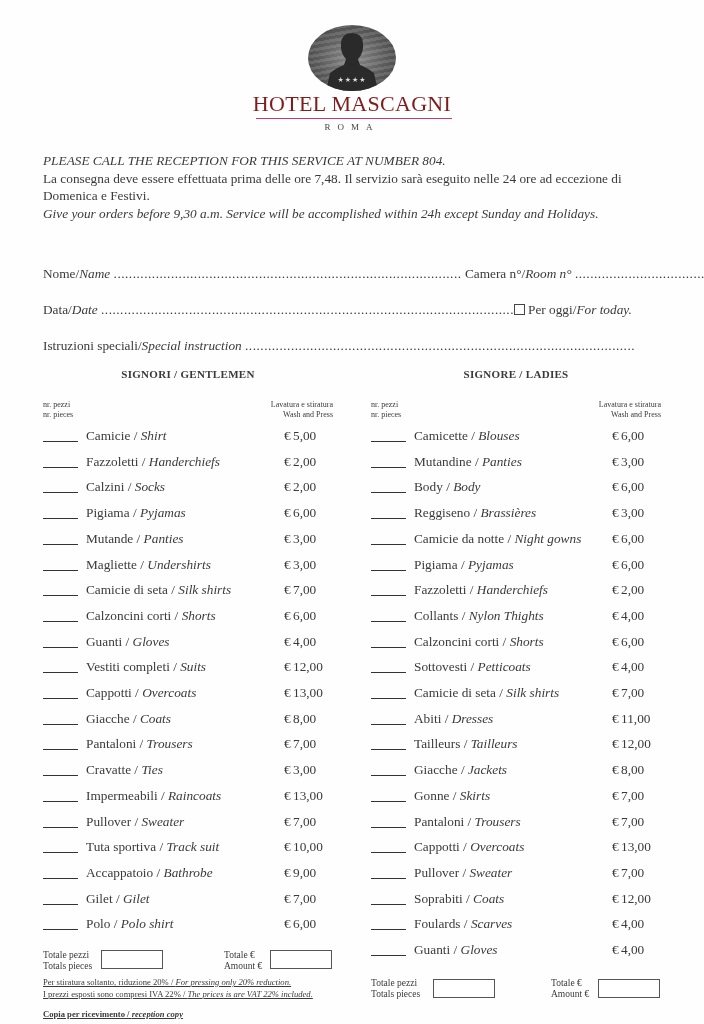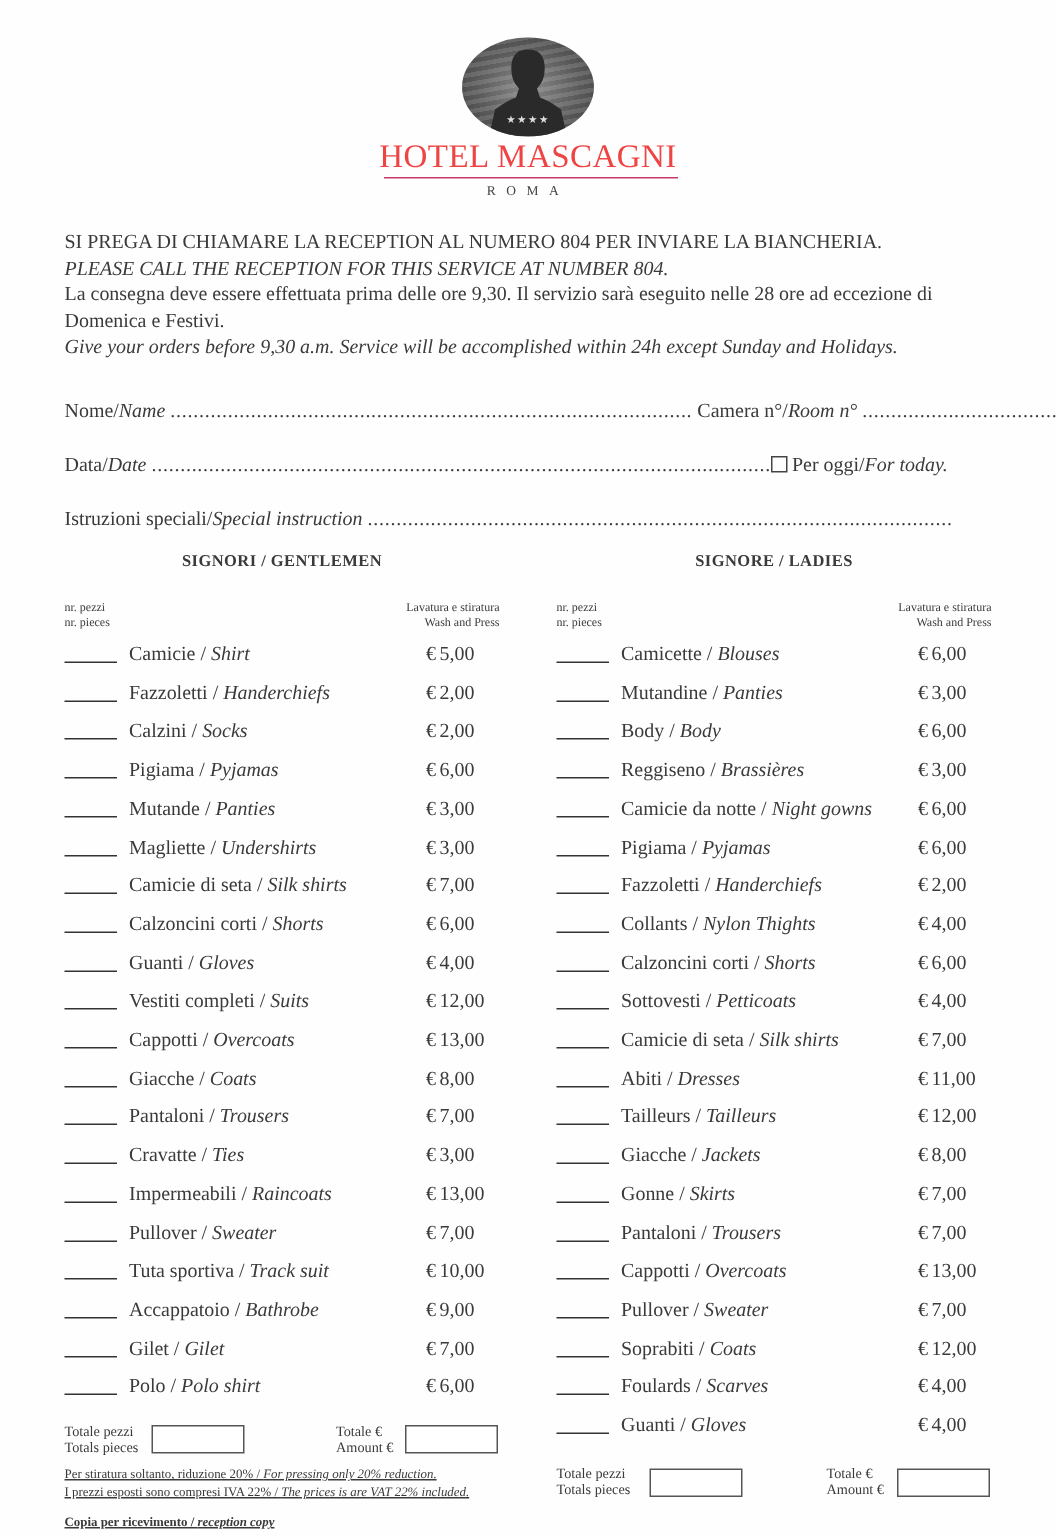--- a/index.html
+++ b/index.html
@@ -13,21 +13,21 @@
     left: 308px; top: 25px; width: 88px; height: 66px; border-radius: 50%;
     background: radial-gradient(ellipse at 50% 50%, #8a8a8a 0%, #5a5a5a 55%, #3c3c3c 100%);
     overflow: hidden;
   }
   .logo-oval .rays {
     position: absolute; left: 0; top: 0; width: 100%; height: 100%;
     background: repeating-linear-gradient(170deg, rgba(255,255,255,0.12) 0 3px, rgba(0,0,0,0) 3px 6px);
   }
   .logo-oval svg { position: absolute; left: 0; top: 0; }
   .hotel-name {
-    left: 0; width: 704px; top: 91px; text-align: center; font-size: 22px; color: #ef4444;
+    left: 0; width: 704px; top: 91px; text-align: center; font-size: 22px; color: #7f1d1d;
     letter-spacing: 0.3px;
   }
   .hotel-rule { left: 256px; top: 118px; width: 196px; height: 1px; background: #c8386a; }
   .hotel-city { left: 0; width: 704px; top: 122px; text-align: center; font-size: 9px; letter-spacing: 7px; color: #444; }
 
   .intro { left: 43px; top: 152px; width: 630px; font-size: 13.3px; line-height: 17.5px; }
   .intro div { white-space: nowrap; }
   .it { font-style: italic; }
 
   .field-row { left: 43px; font-size: 13.3px; white-space: nowrap; }
@@ -54,23 +54,22 @@
   <svg width="88" height="66" viewBox="0 0 88 66">
     <path d="M36 40 Q30 42 22 48 L18 66 L70 66 L66 48 Q58 42 52 40 L50 34 Q56 28 55 18 Q54 8 44 8 Q34 8 33 18 Q32 28 38 34 Z" fill="#2a2a2a"></path>
   </svg>
   <div class="abs" style="left:0;width:88px;top:51px;text-align:center;font-size:7px;color:#ddd;letter-spacing:1px;font-family:'DejaVu Sans',sans-serif;">★★★★</div>
 </div>
 <div class="abs hotel-name">HOTEL MASCAGNI</div>
 <div class="abs hotel-rule"></div>
 <div class="abs hotel-city">ROMA</div>
 
 <div class="abs intro">
-  <div>SI PREGA DI CHIAMARE LA RECEPTION AL NUMERO 804 PER INVIARE LA BIANCHERIA.</div>
   <div class="it">PLEASE CALL THE RECEPTION FOR THIS SERVICE AT NUMBER 804.</div>
-  <div>La consegna deve essere effettuata prima delle ore 9,30. Il servizio sarà eseguito nelle 28 ore ad eccezione di</div>
+  <div>La consegna deve essere effettuata prima delle ore 7,48. Il servizio sarà eseguito nelle 24 ore ad eccezione di</div>
   <div>Domenica e Festivi.</div>
   <div class="it">Give your orders before 9,30 a.m. Service will be accomplished within 24h except Sunday and Holidays.</div>
 </div>
 
 <div class="abs field-row" style="top:266px;">
   <span><span>Nome/</span><span class="it">Name</span></span>
   <span class="dots">...........................................................................................</span>
   <span><span>Camera n°/</span><span class="it">Room n°</span></span>
   <span class="dots">....................................</span>
 </div>

